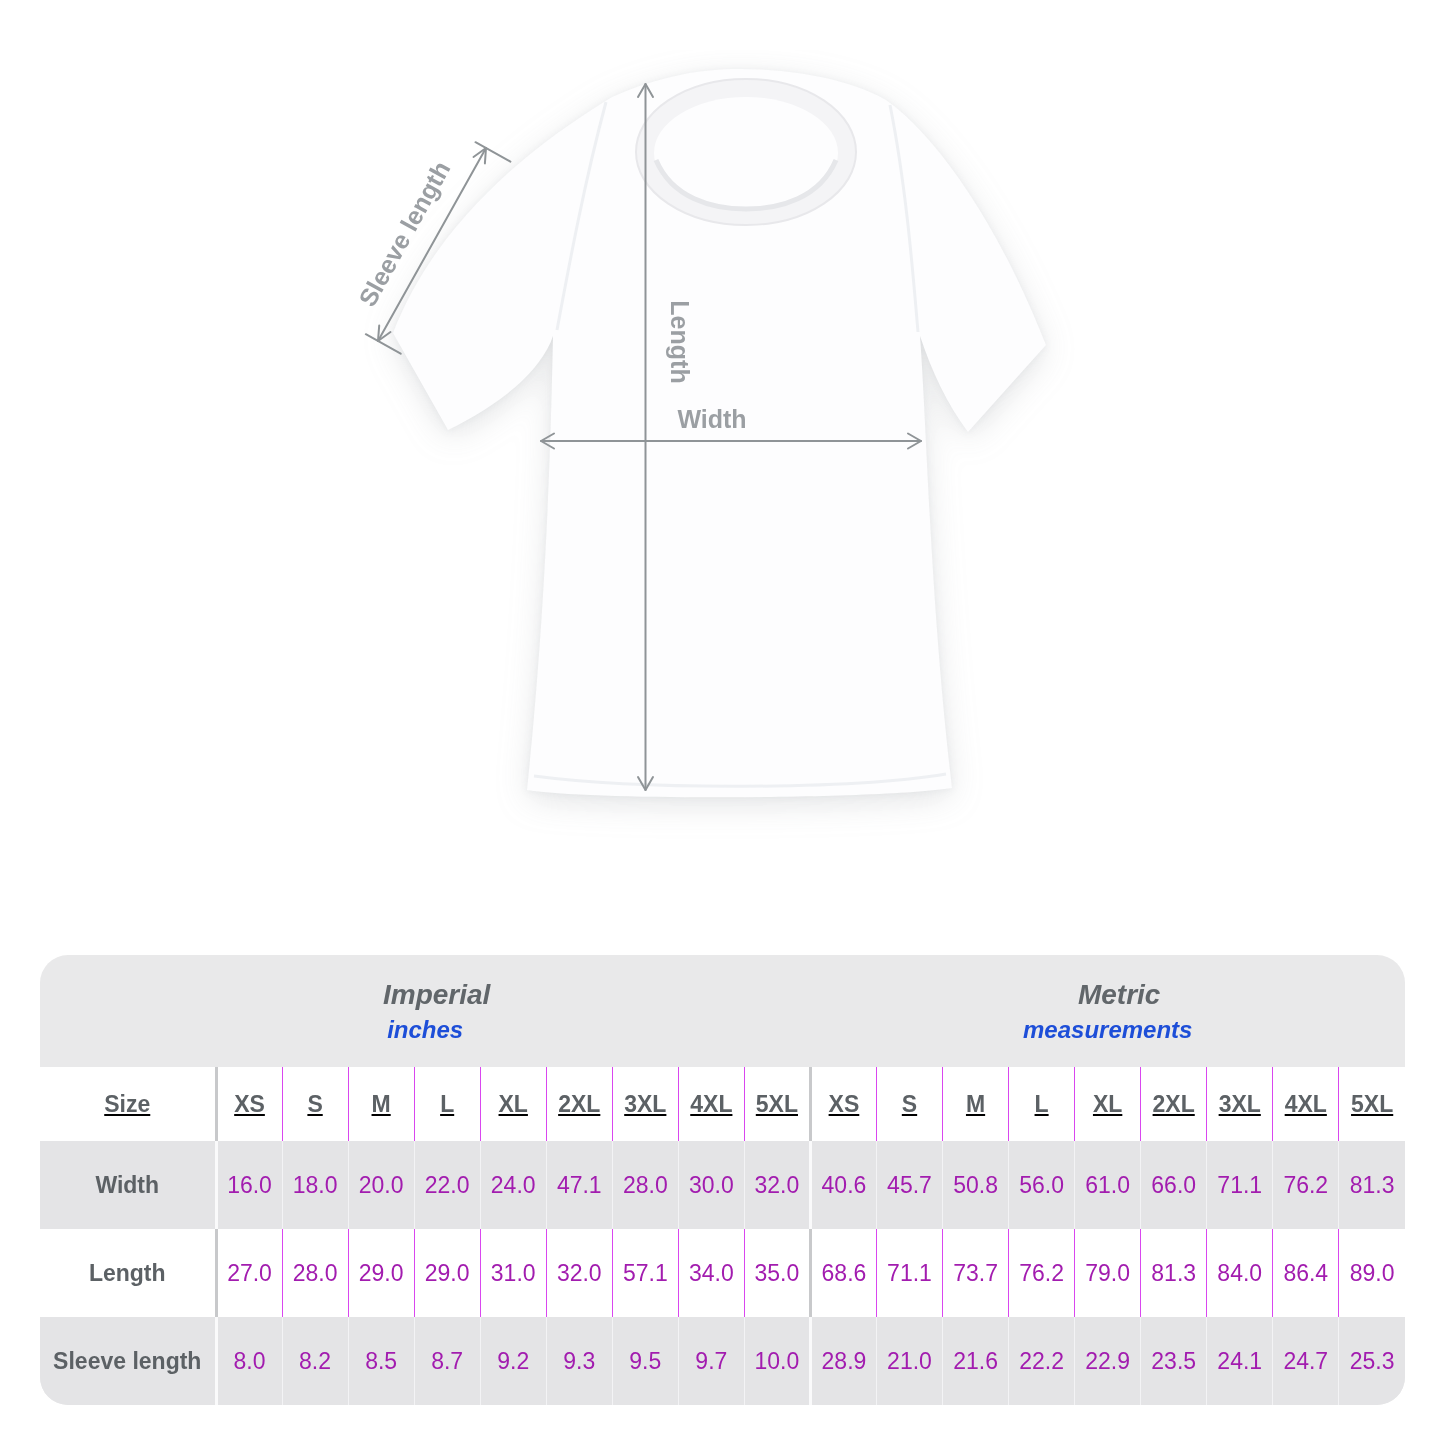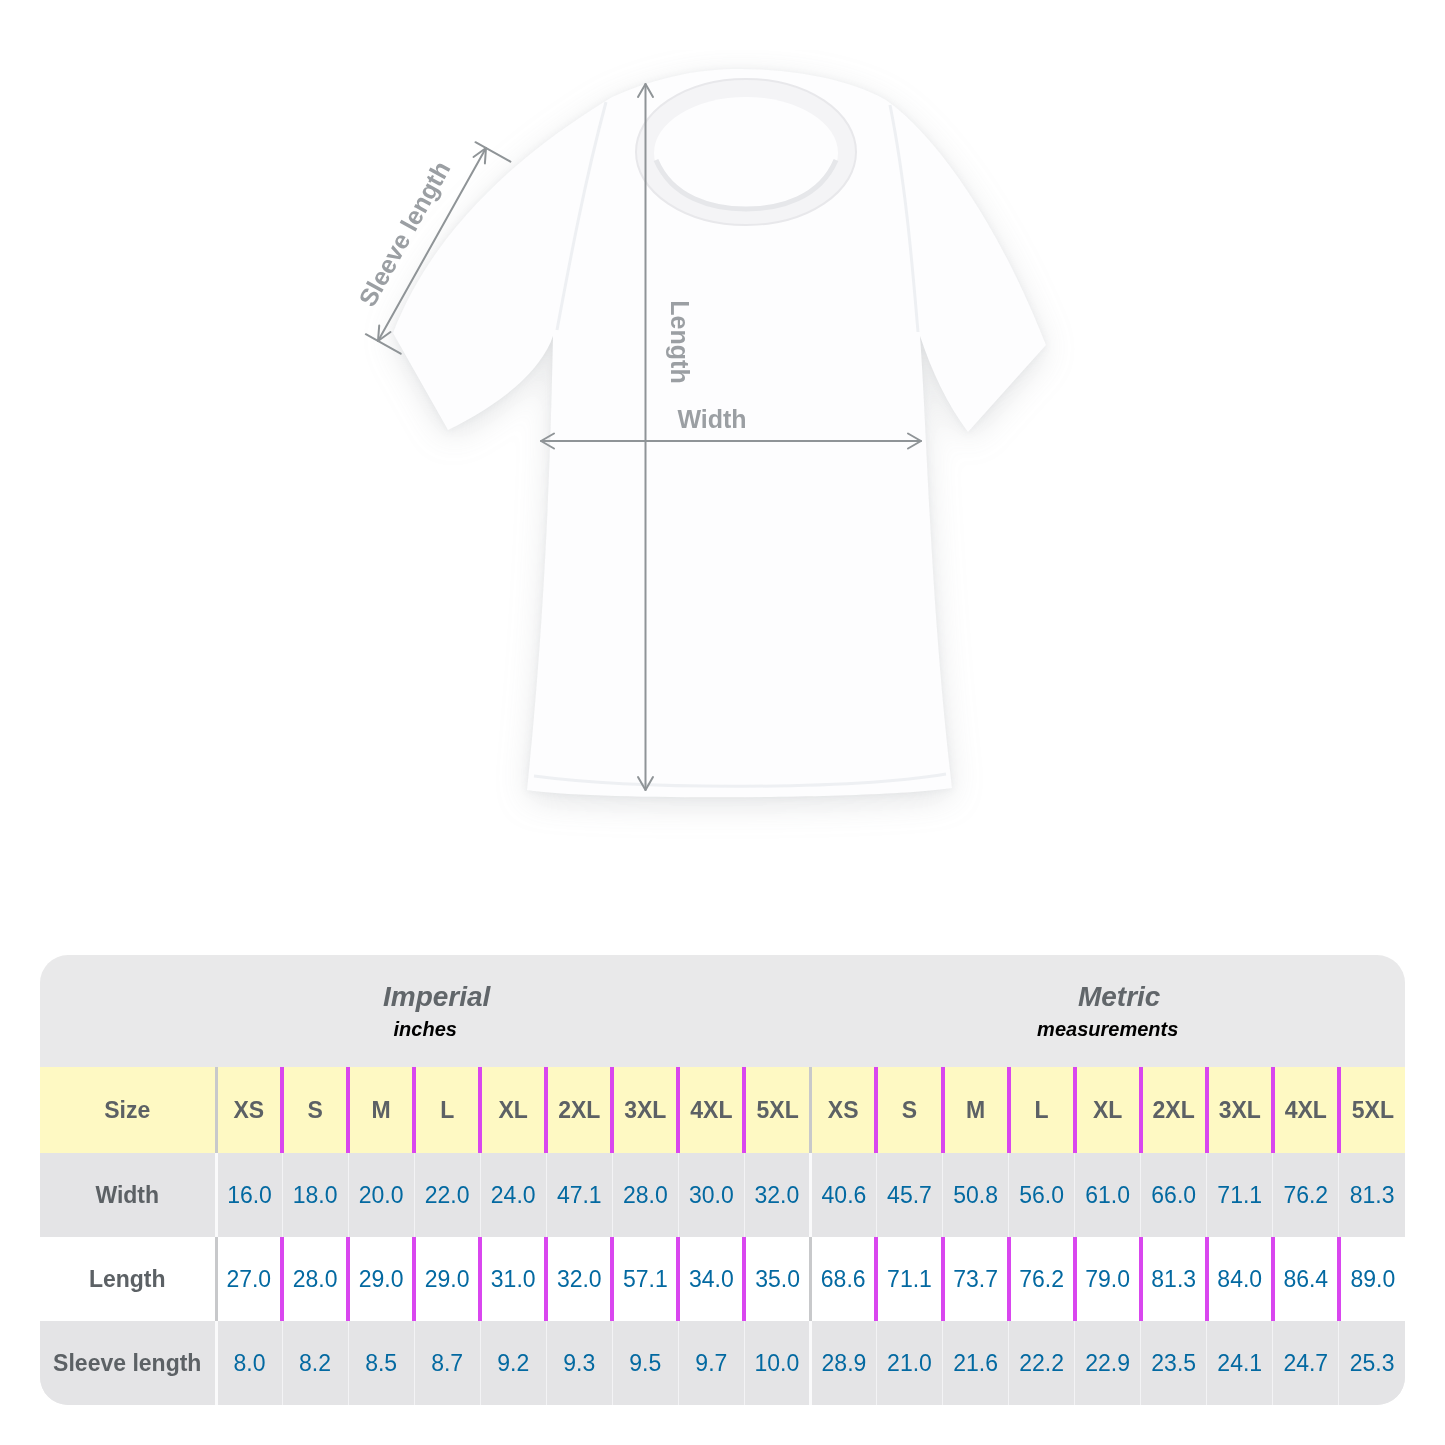--- a/index.html
+++ b/index.html
@@ -51,31 +51,31 @@
     border-radius: 28px;
     overflow: hidden;
   }
   table { width: 100%; height: 100%; border-collapse: collapse; table-layout: fixed; }
   col.c-label { width: 176px; }
   th, td { padding: 0; text-align: center; vertical-align: middle; }
 
   tr.unit-row { height: 112px; }
   tr.unit-row th { border: none; }
   .unit-name { font-size: 28px; font-weight: 700; font-style: italic; color: #61666a; padding-left: 23px; }
-  .unit-sub  { font-size: 20px; font-style: italic; color: #000000; margin-top: 5px; }
-
-  tr.size-row { height: 86px; background: #fef9c3; }
+  .unit-sub  { font-size: 24px; font-style: italic; color: #1d4ed8; margin-top: 5px; }
+
+  tr.size-row { height: 74px; background: #ffffff; text-decoration: underline; }
   tbody tr { height: 84px; }
   .row-white { background: #ffffff; }
   .row-gray  { background: #e4e4e6; }
 
   .size-label, .size-h, .row-label { font-size: 23px; font-weight: 700; color: #5c6165; }
-  td.val { font-size: 23px; font-weight: 400; color: #0369a1; }
-
-  tr.size-row th, .row-white th, .row-white td { border-right: 4px solid #d946ef; }
+  td.val { font-size: 23px; font-weight: 400; color: #a21caf; }
+
+  tr.size-row th, .row-white th, .row-white td { border-right: 1px solid #d946ef; }
   .row-gray th, .row-gray td { border-right: 1px solid #f3f3f5; }
   .sec-end { border-right-width: 3px !important; }
   tr.size-row .sec-end, .row-white .sec-end { border-right-color: #c8c9cb !important; }
   .row-gray .sec-end { border-right-color: #fafafb !important; }
   .last { border-right: none !important; }
 </style>
 </head>
 <body>
 
 <div class="canvas">

